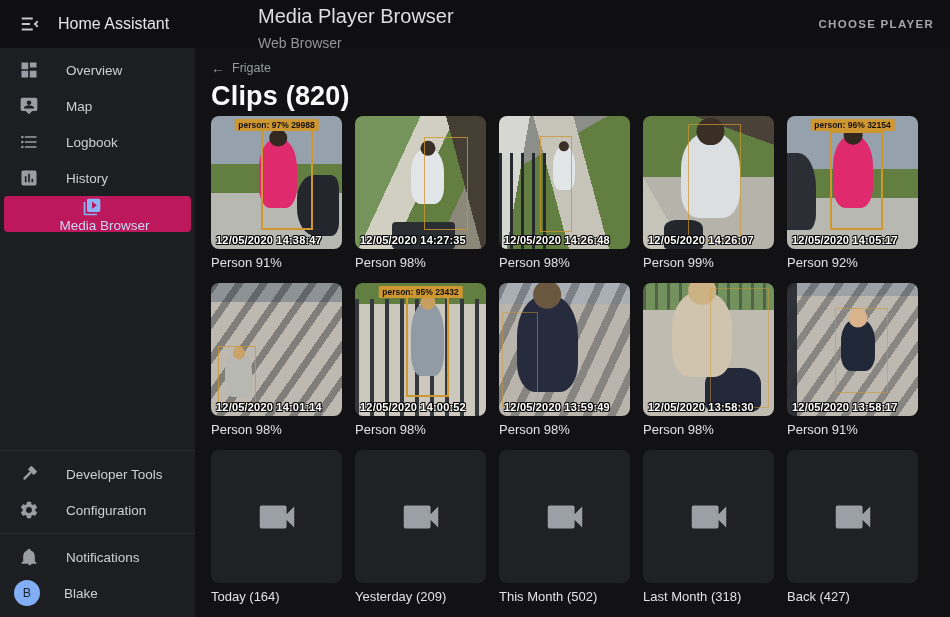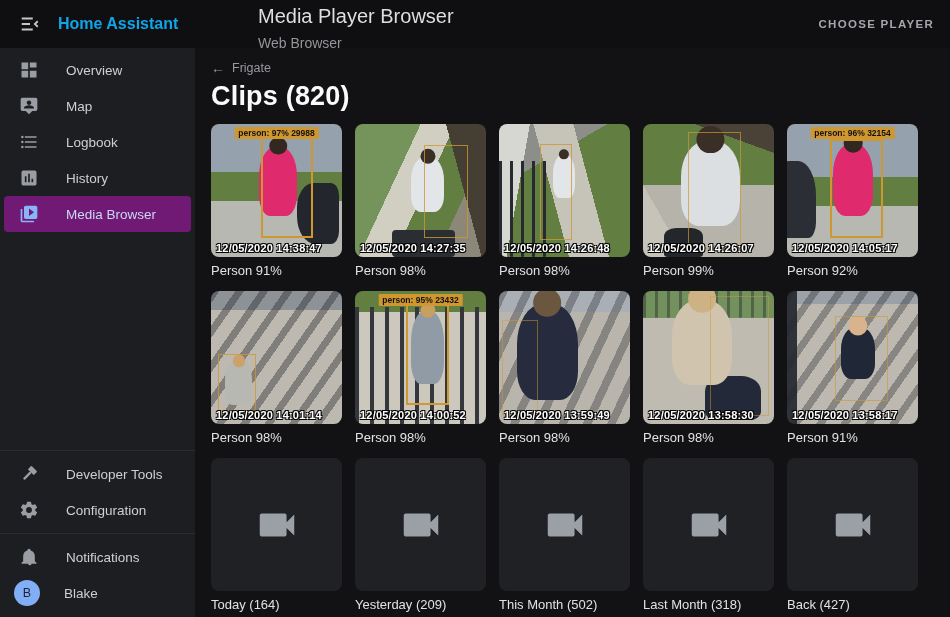--- a/index.html
+++ b/index.html
@@ -12,21 +12,21 @@
 
   
   .topbar {
     position:absolute; top:0; left:0; right:0; height:48px;
     background:#0f0f11; display:flex; align-items:center; z-index:5;
   }
   .menu-btn {
     margin-left:10px; width:40px; height:40px; border-radius:50%;
     display:flex; align-items:center; justify-content:center; cursor:pointer; flex:none;
   }
-  .app-title { color:#0ea5e9; font-size:16px; margin-left:8px; font-weight:700; }
+  .app-title { color:#e5e5e5; font-size:16px; margin-left:8px; font-weight:400; }
   .tb-center { position:absolute; left:258px; top:7px; }
   .tb-title  { color:#dedee0; font-size:20px; line-height:18px; }
   .tb-sub    { color:#94949a; font-size:14px; margin-top:10px; }
   .choose-player {
     position:absolute; right:16px; top:0; height:48px; display:flex; align-items:center;
     color:#a6a6ac; font-size:11.5px; font-weight:700; letter-spacing:1.3px; cursor:pointer;
   }
 
   
   .sidebar {
@@ -37,21 +37,21 @@
   .sb-item {
     height:36px; display:flex; align-items:center;
     padding-left:14px; margin:0 4px; border-radius:4px;
     color:#cfcfd2; font-size:13.5px; cursor:pointer; flex:none;
   }
   .sb-icon {
     width:22px; height:22px; margin-right:26px; flex:none;
     display:flex; align-items:center; justify-content:center; color:#9a9da3;
   }
   .sb-icon svg { width:20px; height:20px; fill:currentColor; }
-  .sb-item.selected { background:#701a75; }
+  .sb-item.selected { background:#be185d;flex-direction:column; }
   .sb-item.selected .sb-icon { color:#8ab4f8; }
   .sb-item.selected .sb-label { color:#c9d7f2; }
   .sb-spacer { flex:1; }
   .sb-divider { height:1px; background:rgba(255,255,255,0.07); margin:5px 0; flex:none; }
   .user-row { padding-left:10px; }
   .user-avatar {
     width:26px; height:26px; border-radius:50%; background:#82aef5;
     color:#1c2430; font-size:12.5px; font-weight:400;
     display:flex; align-items:center; justify-content:center; margin-right:24px; flex:none;
   }
@@ -64,21 +64,21 @@
   .breadcrumb {
     color:#989aa0; font-size:12.5px; display:flex; align-items:center; gap:7px;
     cursor:pointer; width:max-content; height:15px;
   }
   .back-arrow { font-size:14px; line-height:12px; }
   .content-title {
     color:#fafafa; font-size:27px; font-weight:700; margin-top:6px;
     letter-spacing:0.2px; height:27px;
   }
   .grid {
-    margin-top:16px; display:grid;
+    margin-top:8px; display:grid;
     grid-template-columns:repeat(5,131px); column-gap:13px; row-gap:12px;
   }
   .card { cursor:pointer; }
   .thumb {
     width:131px; height:133px; border-radius:8px; position:relative;
     overflow:hidden; background:#26282c;
   }
   .caption { margin-top:6px; color:#e2e2e4; font-size:13px; height:16px; white-space:nowrap; }
 
   .folder-thumb {

